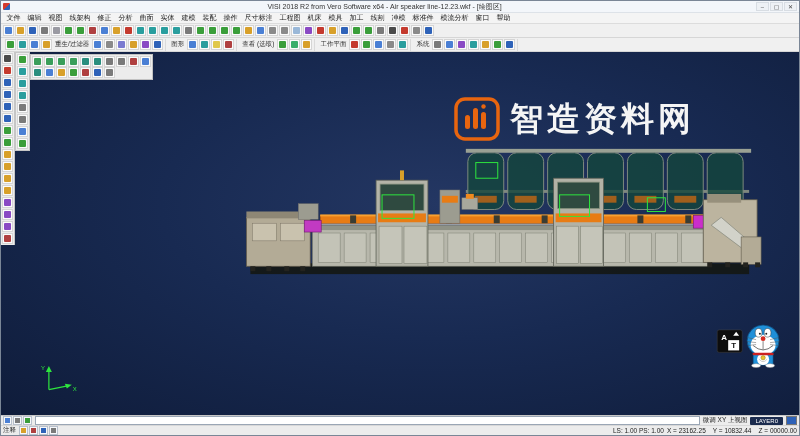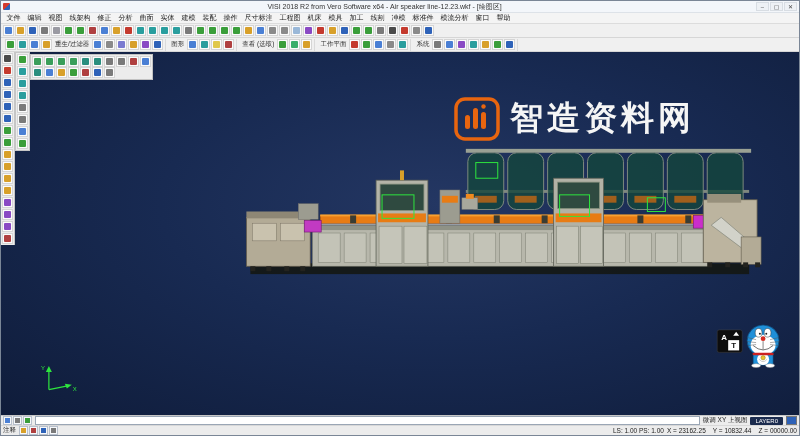--- a/index.html
+++ b/index.html
@@ -21,21 +21,21 @@
   .ti i{display:block;width:7px;height:7px;border-radius:1px;}
   .tgroup{display:inline-flex;align-items:center;border-right:1px solid #dadada;padding:0 2px;height:12px;}
   .tb-label{font-size:6.5px;color:#333;padding:0 3px;white-space:nowrap;}
   
   .viewport{position:relative;flex:1 1 auto;background:radial-gradient(ellipse at 55% 42%,#243763 0%,#182a52 45%,#0f1c3a 100%);overflow:hidden;}
   .scene-svg{position:absolute;left:0;top:0;width:100%;height:100%;}
   .left-dock{position:absolute;left:0;top:0;width:13px;background:#ececec;border-right:1px solid #c6c6c6;display:flex;flex-direction:column;align-items:center;padding:1px 0;gap:1px;z-index:3;}
   .left-dock2{position:absolute;left:14px;top:0;width:13px;background:#ececec;border:1px solid #c6c6c6;display:flex;flex-direction:column;align-items:center;padding:1px 0;gap:1px;z-index:3;}
   .palette{position:absolute;left:29px;top:2px;background:#ececec;border:1px solid #c2c2c2;padding:1px;z-index:3;}
   .palette .icons{display:flex;}
-  .watermark{position:absolute;left:452px;top:44px;display:flex;align-items:flex-start;gap:9px;z-index:2;}
+  .watermark{position:absolute;left:452px;top:44px;display:flex;align-items:center;gap:9px;z-index:2;}
   .watermark-text{font-size:33px;font-weight:bold;color:#f5f5f5;letter-spacing:4px;white-space:nowrap;}
   
   .status-a{height:9px;flex:0 0 9px;background:#ececec;border-top:1px solid #c6c6c6;display:flex;align-items:center;gap:3px;padding:0 2px;font-size:6.5px;}
   .status-b{height:9px;flex:0 0 9px;background:#ececec;border-top:1px solid #d8d8d8;display:flex;align-items:center;gap:3px;padding:0 2px;font-size:6.5px;}
   .si{width:9px;height:9px;background:#f6f8fb;border:1px solid #b8c0cc;box-sizing:border-box;display:inline-flex;align-items:center;justify-content:center;flex:0 0 auto;}
   .si i{display:block;width:5px;height:5px;}
   .cmd-input{flex:1 1 auto;height:7px;background:#fff;border:1px solid #9aa6b5;font-size:6px;padding:0 2px;min-width:60px;}
   .layer-badge{background:#1b2b4e;color:#fff;padding:0 5px;height:8px;line-height:8px;font-size:6px;border-radius:1px;}
   .swatch{width:9px;height:7px;background:#2e62b8;border:1px solid #777;}
   .spacer{flex:1 1 auto;}

